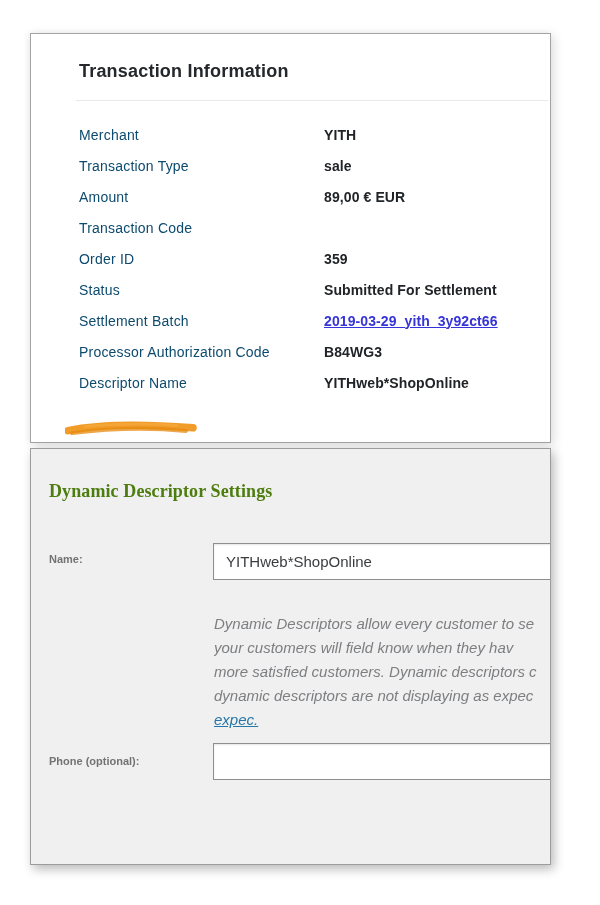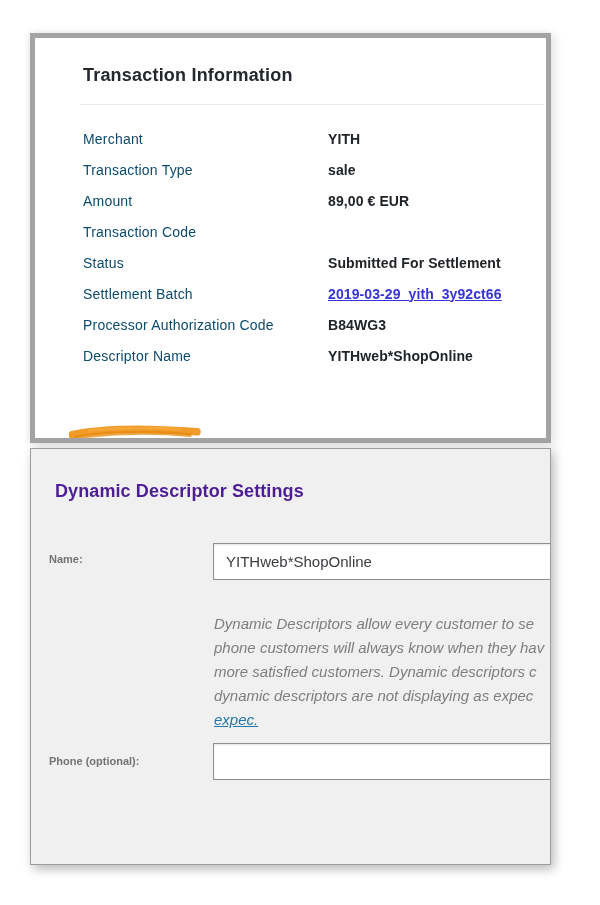--- a/index.html
+++ b/index.html
@@ -5,21 +5,21 @@
   html,body{margin:0;padding:0;}
   body{
     width:600px;height:905px;background:#ffffff;position:relative;overflow:hidden;
     font-family:"Liberation Sans", sans-serif;
   }
   .card{box-sizing:border-box;position:absolute;overflow:hidden;}
 
   
   .txn-card{
     left:30px;top:33px;width:521px;height:410px;
-    background:#ffffff;border:5px solid #a3a3a3;
+    background:#ffffff;border:1px solid #a3a3a3;
     box-shadow:3px 2px 10px rgba(0,0,0,0.13), -2px 0 6px rgba(0,0,0,0.05);
   }
   .txn-title{
     position:absolute;left:48px;top:27px;margin:0;
     font-size:18px;font-weight:bold;color:#24282c;letter-spacing:.2px;
   }
   .txn-divider{
     position:absolute;left:45px;right:2px;top:66px;height:1px;background:#e9e9e9;
   }
   .txn-rows{position:absolute;left:48px;top:85px;right:0;}
@@ -29,22 +29,22 @@
   .tvalue.link{color:#3534d8;text-decoration:underline;cursor:pointer;}
   .scribble{position:absolute;left:34px;top:387px;width:134px;height:18px;transform:rotate(-0.6deg);}
 
   
   .dds-panel{
     left:30px;top:448px;width:521px;height:417px;
     background:#f0f0f0;border:1px solid #9c9c9c;
     box-shadow:3px 4px 10px rgba(0,0,0,0.28);
   }
   .dds-title{
-    position:absolute;left:24px;top:32px;margin:0;
-    font-size:18px;font-weight:bold;color:#4c1d95;letter-spacing:.1px;
+    position:absolute;left:18px;top:32px;margin:0;
+    font-size:18px;font-weight:bold;color:#4d7c0f;letter-spacing:.1px;font-family:Liberation Serif, serif;
   }
   .field-label{
     position:absolute;left:18px;font-size:11px;font-weight:bold;color:#737373;white-space:nowrap;
   }
   .lbl-name{top:104px;}
   .lbl-phone{top:306px;}
   .txt-input{
     position:absolute;left:182px;width:400px;height:37px;box-sizing:border-box;
     background:#ffffff;border:1px solid #8f8f8f;border-radius:0;
     font-family:"Liberation Sans", sans-serif;font-size:15px;color:#3a3d40;
@@ -77,20 +77,24 @@
         <span class="tvalue">sale</span>
       </div>
       <div class="trow">
         <span class="tlabel">Amount</span>
         <span class="tvalue">89,00 € EUR</span>
       </div>
       <div class="trow">
         <span class="tlabel">Transaction Code</span>
       </div>
       <div class="trow">
+        <span class="tlabel">Order ID</span>
+        <span class="tvalue">359</span>
+      </div>
+      <div class="trow">
         <span class="tlabel">Status</span>
         <span class="tvalue">Submitted For Settlement</span>
       </div>
       <div class="trow">
         <span class="tlabel">Settlement Batch</span>
         <span class="tvalue link">2019-03-29_yith_3y92ct66</span>
       </div>
       <div class="trow">
         <span class="tlabel">Processor Authorization Code</span>
         <span class="tvalue">B84WG3</span>
@@ -108,21 +112,21 @@
 </section>
 
 <section class="card dds-panel">
   <h2 class="dds-title">Dynamic Descriptor Settings</h2>
 
   <label class="field-label lbl-name">Name:</label>
   <input class="txt-input in-name" type="text" value="YITHweb*ShopOnline" style="">
 
   <div class="help help-name">
       <div>Dynamic Descriptors allow every customer to se</div>
-      <div>phone customers will always know when they hav</div>
+      <div>your customers will field know when they hav</div>
       <div>more satisfied customers. Dynamic descriptors c</div>
       <div>dynamic descriptors are not displaying as expec</div>
       <div><span class="help-link">expec.</span></div>
     </div>
 
   <label class="field-label lbl-phone">Phone (optional):</label>
   <input class="txt-input in-phone" type="text" value="" style="">
 
 </section>
 

